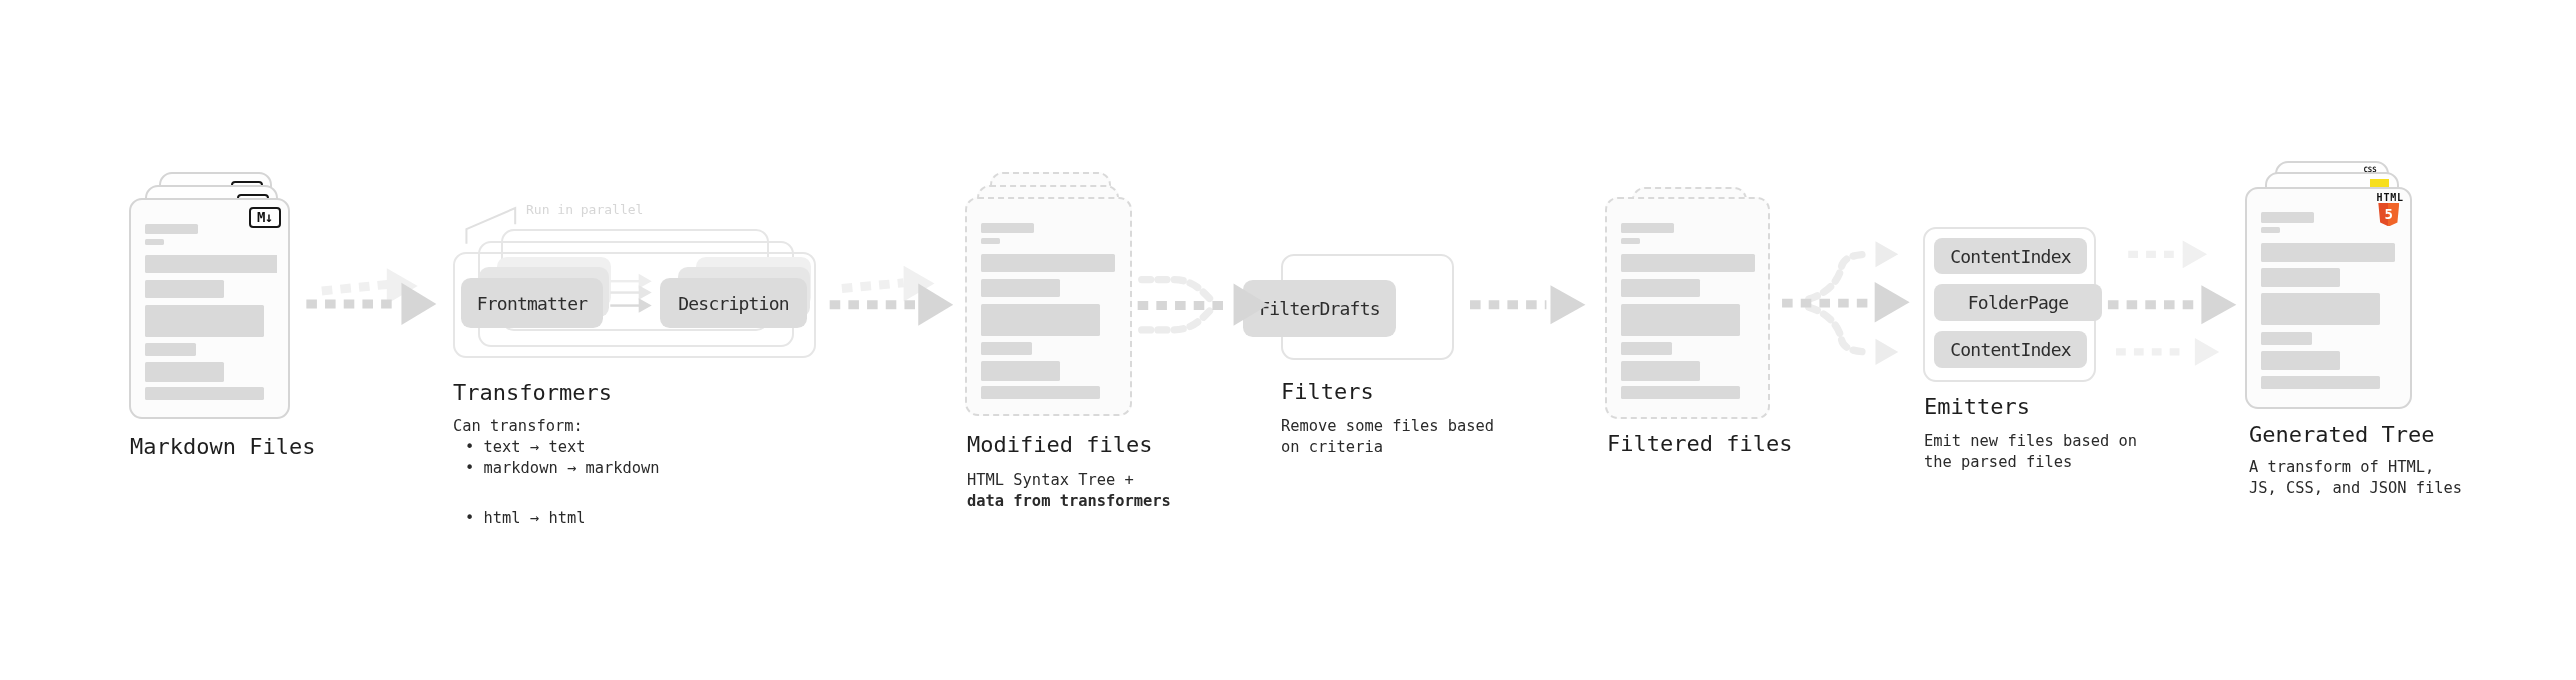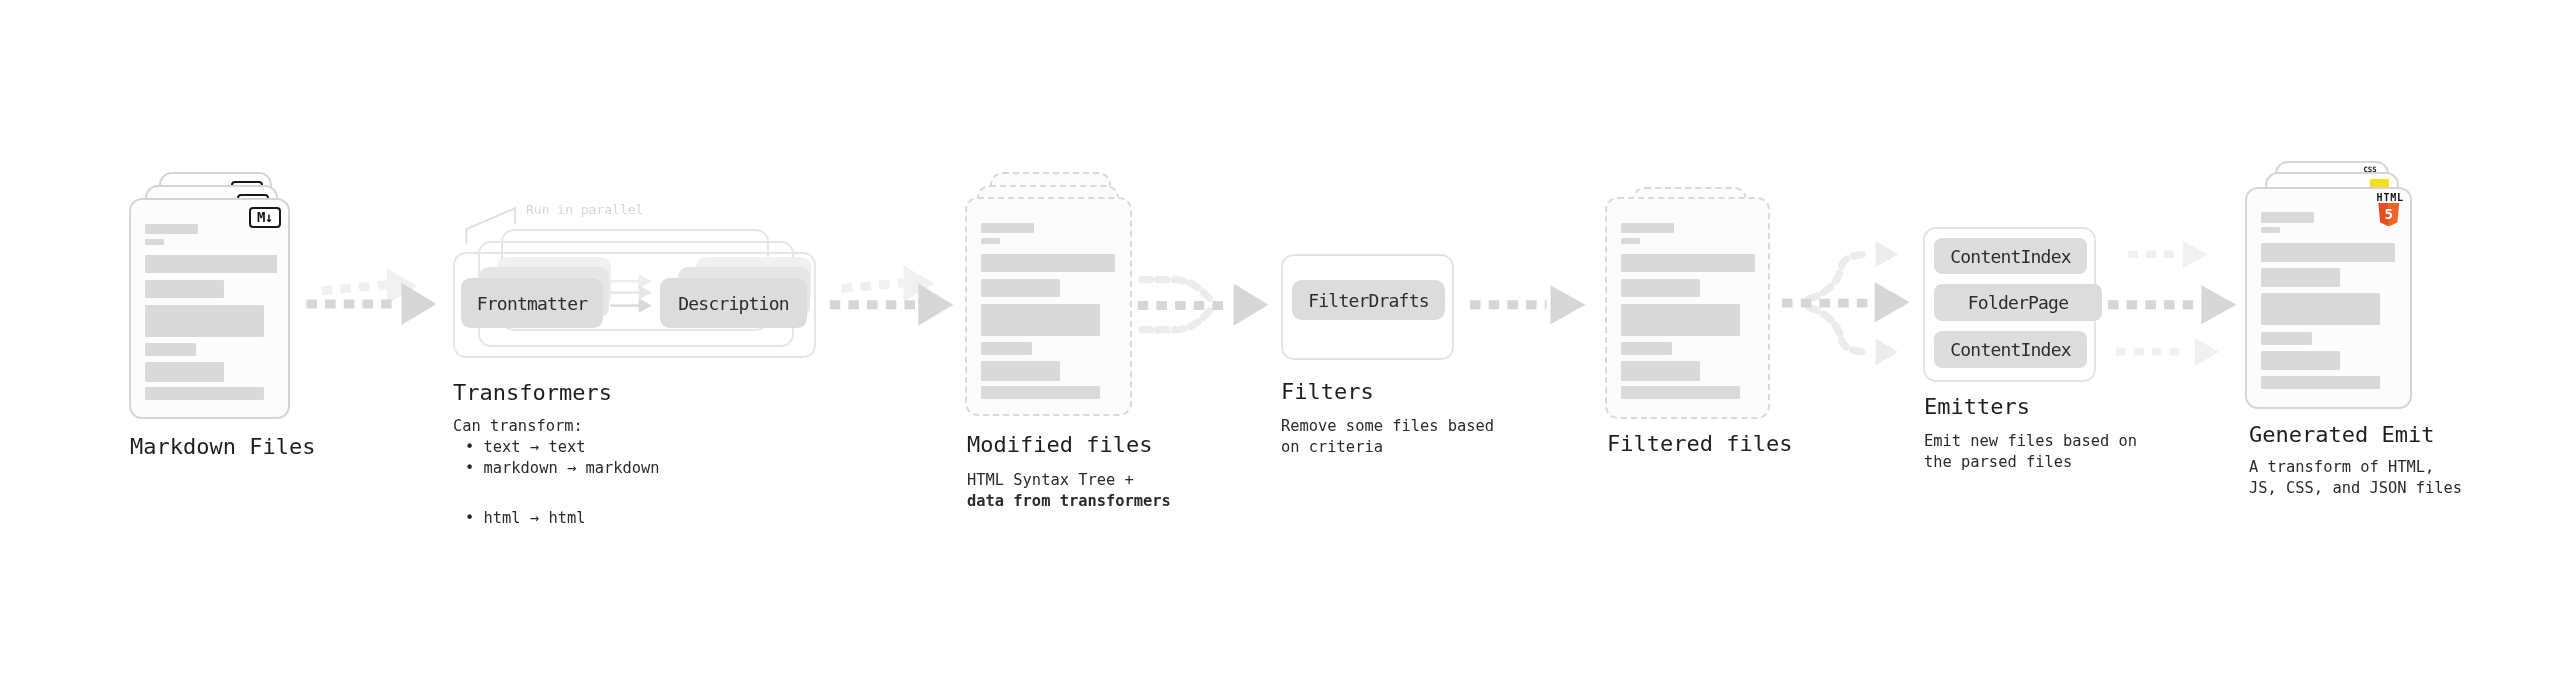--- a/index.html
+++ b/index.html
@@ -169,21 +169,21 @@
           <div class="bar" style="width: 119px; height: 13px; margin-bottom: 0px;"></div>
         </div>
     </div>
     <div class="title" style="left:967px;top:432px;">Modified files</div>
     <div class="sub" style="left:967px;top:470px;">HTML Syntax Tree +</div>
     <div class="sub" style="left:967px;top:491px;font-weight:bold;">data from transformers</div>
   </div>
 
   <div>
     <div class="group-box" style="left:1281px;top:254px;width:173px;height:106px;"></div>
-    <div class="node-box" style="left:1292px;top:280px;width:153px;height:40px;">FilterDrafts</div>
+    <div class="node-box" style="left:1243px;top:280px;width:153px;height:57px;">FilterDrafts</div>
     <div class="title" style="left:1281px;top:379px;">Filters</div>
     <div class="sub" style="left:1281px;top:416px;">Remove some files based</div>
     <div class="sub" style="left:1281px;top:437px;">on criteria</div>
   </div>
 
   <div>
     <div class="card dashed" style="left:1632px;top:187px;width:115px;height:222px;"></div>
     <div class="card dashed" style="left:1605px;top:197px;width:165px;height:222px;">
       <div class="content">
           <div class="bar" style="width: 53px; height: 10.6px; margin-bottom: 4.9px;"></div>
@@ -230,19 +230,19 @@
           <div class="bar" style="width: 53px; height: 10.6px; margin-bottom: 4.9px;"></div>
           <div class="bar" style="width: 18.7px; height: 5.7px; margin-bottom: 9.8px;"></div>
           <div class="bar" style="width: 134px; height: 18.7px; margin-bottom: 6.5px;"></div>
           <div class="bar" style="width: 79px; height: 18.7px; margin-bottom: 6.5px;"></div>
           <div class="bar" style="width: 119px; height: 32px; margin-bottom: 6.5px;"></div>
           <div class="bar" style="width: 51px; height: 13px; margin-bottom: 5.7px;"></div>
           <div class="bar" style="width: 79px; height: 19.5px; margin-bottom: 5.7px;"></div>
           <div class="bar" style="width: 119px; height: 13px; margin-bottom: 0px;"></div>
         </div>
     </div>
-    <div class="title" style="left:2249px;top:422px;">Generated Emit</div>
+    <div class="title" style="left:2249px;top:422px;">Generated Tree</div>
     <div class="sub" style="left:2249px;top:457px;">A transform of HTML,</div>
     <div class="sub" style="left:2249px;top:478px;">JS, CSS, and JSON files</div>
   </div>
 
 </div>
 
 
 </body></html>

